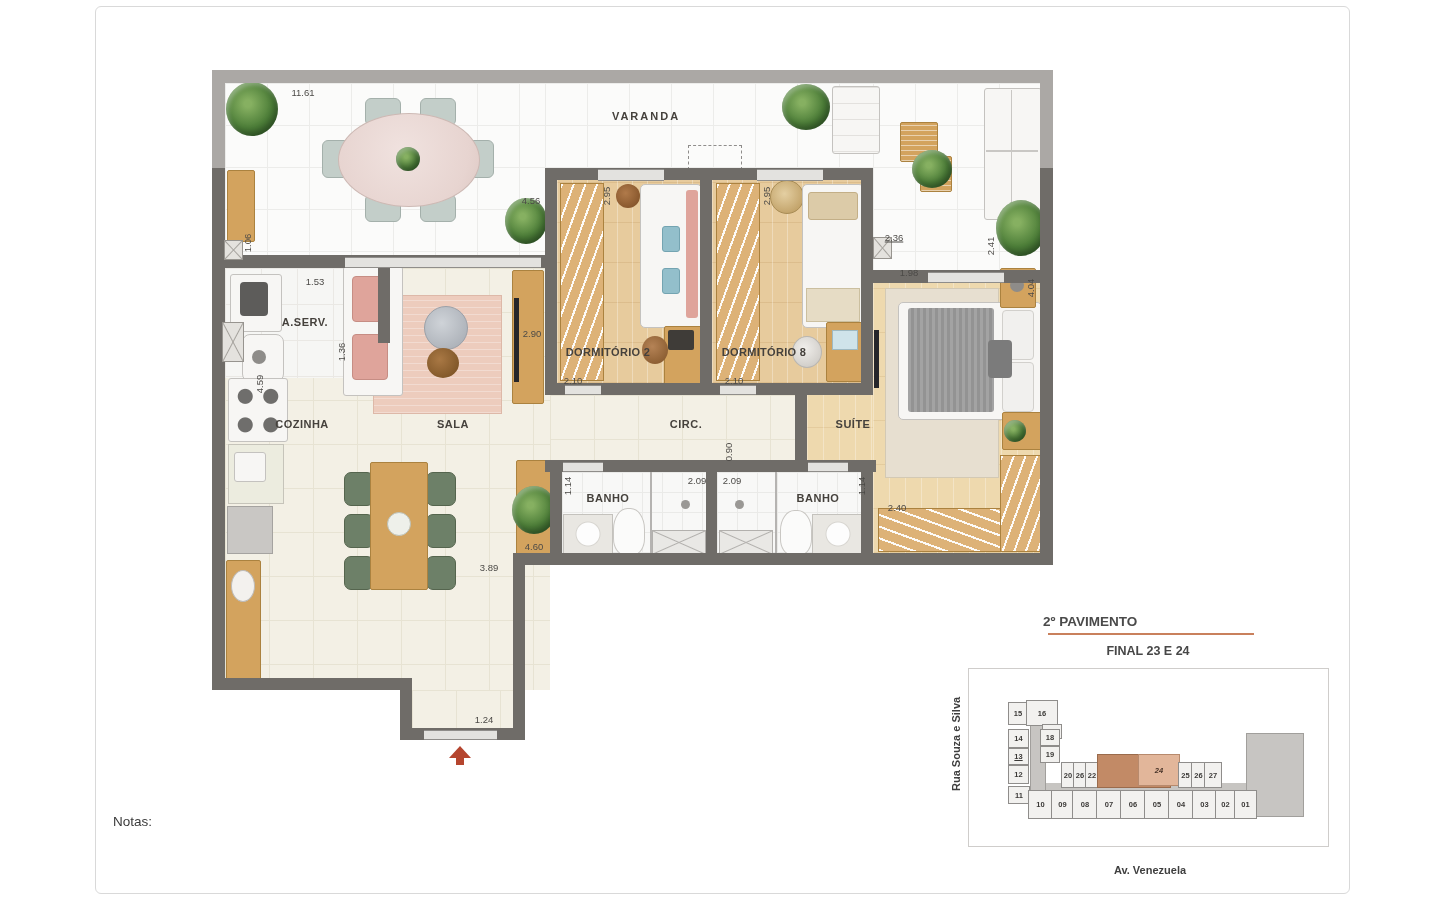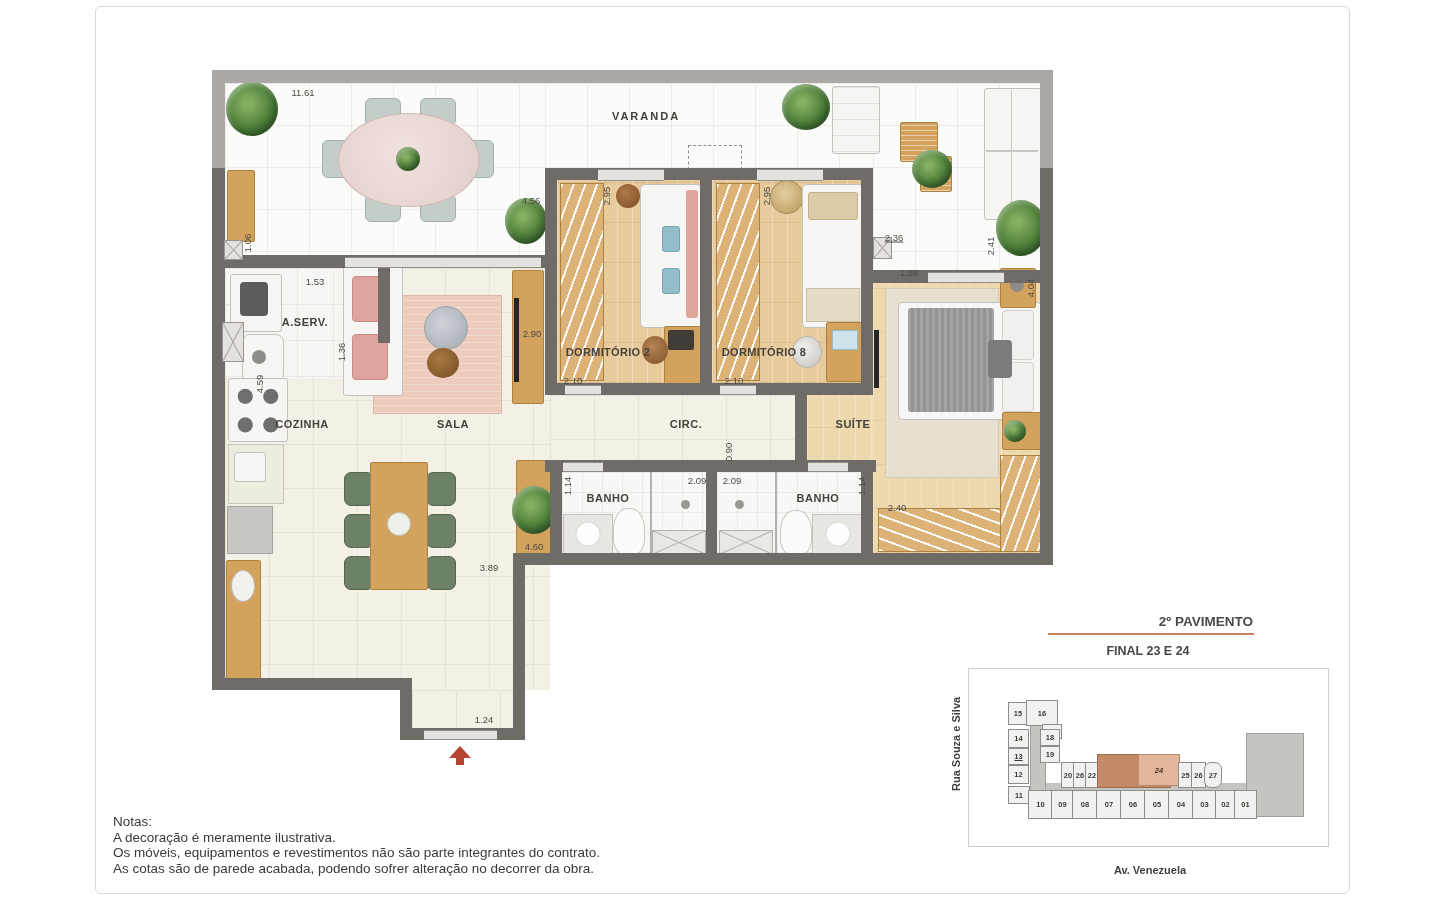--- a/index.html
+++ b/index.html
@@ -54,21 +54,21 @@
   .chair-sage{background:#c3cec9;border:1px solid #a4b0ab;border-radius:6px;}
   
   .room-label{position:absolute;z-index:6;transform:translate(-50%,-50%);
     font-weight:bold;font-size:11px;color:#45413c;letter-spacing:.5px;white-space:nowrap;}
   .dim{position:absolute;z-index:6;transform:translate(-50%,-50%);
     font-size:9.5px;color:#4c4a47;white-space:nowrap;}
   .dim.v{transform:translate(-50%,-50%) rotate(-90deg);}
   
   .notes{position:absolute;left:113px;top:814px;z-index:6;font-size:13.5px;color:#3a3a3a;line-height:15.5px;}
   
-  .kp-title{position:absolute;left:1043px;top:614px;width:210px;text-align:right;
+  .kp-title{position:absolute;left:1043px;top:614px;width:210px;text-align:left;
     font-weight:bold;font-size:13.5px;color:#4a4a4a;z-index:6;}
   .kp-underline{position:absolute;left:1048px;top:633px;width:206px;height:2px;background:#c9805c;z-index:6;}
   .kp-sub{position:absolute;left:1043px;top:644px;width:210px;text-align:center;
     font-weight:bold;font-size:12.5px;color:#474747;z-index:6;}
   .kp-box{position:absolute;left:968px;top:668px;width:359px;height:177px;border:1px solid #cfcdcb;background:#fff;z-index:1;}
   .kp-gray{position:absolute;background:#c7c5c2;border:1px solid #a19f9c;z-index:2;}
   .unit{position:absolute;z-index:3;background:#f2f1ef;border:1px solid #8f8d8b;
     display:flex;align-items:center;justify-content:center;
     font-weight:bold;font-size:7.5px;color:#3b3937;}
   .unit.dark{background:#c28a66;border-color:#9a6b4c;color:#3d2c20;}
@@ -273,25 +273,20 @@
       <div class="dim" style="left: 732px; top: 480px;">2.09</div>
       <div class="dim v" style="left: 861px; top: 486px;">1.14</div>
       <div class="dim" style="left: 897px; top: 507px;">2.40</div>
       <div class="dim" style="left: 534px; top: 546px;">4.60</div>
       <div class="dim" style="left: 489px; top: 567px;">3.89</div>
       <div class="dim" style="left: 484px; top: 719px;">1.24</div>
     </div>
 
   <div class="notes">
     <div>Notas:</div>
-    <div id="notes-lines">
-        <div>A decoração é meramente ilustrativa.</div>
-        <div>Os móveis, equipamentos e revestimentos não são parte integrantes do contrato.</div>
-        <div>As cotas são de parede acabada, podendo sofrer alteração no decorrer da obra.</div>
-      </div>
   </div>
 
   <div class="kp-title">2º PAVIMENTO</div>
   <div class="kp-underline"></div>
   <div class="kp-sub">FINAL 23 E 24</div>
   <div class="kp-box"></div>
   <div class="kp-gray" style="left:1246px;top:733px;width:56px;height:82px;"></div>
   <div class="kp-gray" style="left:1030px;top:712px;width:14px;height:86px;"></div>
   <div class="kp-gray" style="left:1046px;top:783px;width:200px;height:9px;border:none;"></div>
   <div id="units-layer">
@@ -304,21 +299,21 @@
       <div class="unit" style="left: 1040px; top: 746px; width: 18px; height: 15px;">19</div>
       <div class="unit" style="left: 1008px; top: 765px; width: 19px; height: 17px;">12</div>
       <div class="unit" style="left: 1008px; top: 786px; width: 20px; height: 16px;">11</div>
       <div class="unit" style="left: 1061px; top: 762px; width: 12px; height: 24px;">20</div>
       <div class="unit" style="left: 1073px; top: 762px; width: 12px; height: 24px;">26</div>
       <div class="unit" style="left: 1085px; top: 762px; width: 12px; height: 24px;">22</div>
       <div class="unit dark" style="left: 1097px; top: 754px; width: 41px; height: 32px; padding-left: 31px;">23</div>
       <div class="unit light" style="left: 1138px; top: 754px; width: 40px; height: 30px; font-style: italic;">24</div>
       <div class="unit" style="left: 1178px; top: 762px; width: 13px; height: 24px;">25</div>
       <div class="unit" style="left: 1191px; top: 762px; width: 13px; height: 24px;">26</div>
-      <div class="unit" style="left: 1204px; top: 762px; width: 16px; height: 24px; border-radius: 7px;">27</div>
+      <div class="unit" style="left: 1204px; top: 762px; width: 16px; height: 24px;">27</div>
       <div class="unit" style="left: 1028px; top: 790px; width: 23px; height: 27px;">10</div>
       <div class="unit" style="left: 1051px; top: 790px; width: 21px; height: 27px;">09</div>
       <div class="unit" style="left: 1072px; top: 790px; width: 24px; height: 27px;">08</div>
       <div class="unit" style="left: 1096px; top: 790px; width: 24px; height: 27px;">07</div>
       <div class="unit" style="left: 1120px; top: 790px; width: 24px; height: 27px;">06</div>
       <div class="unit" style="left: 1144px; top: 790px; width: 24px; height: 27px;">05</div>
       <div class="unit" style="left: 1168px; top: 790px; width: 24px; height: 27px;">04</div>
       <div class="unit" style="left: 1192px; top: 790px; width: 23px; height: 27px;">03</div>
       <div class="unit" style="left: 1215px; top: 790px; width: 19px; height: 27px;">02</div>
       <div class="unit" style="left: 1234px; top: 790px; width: 21px; height: 27px;">01</div>

